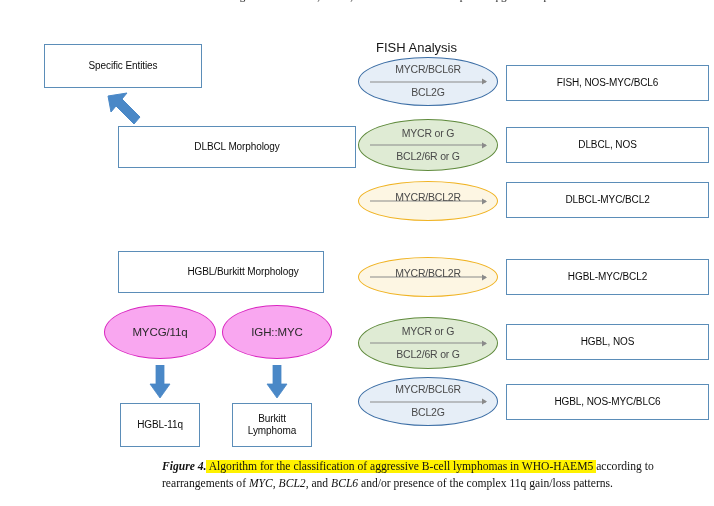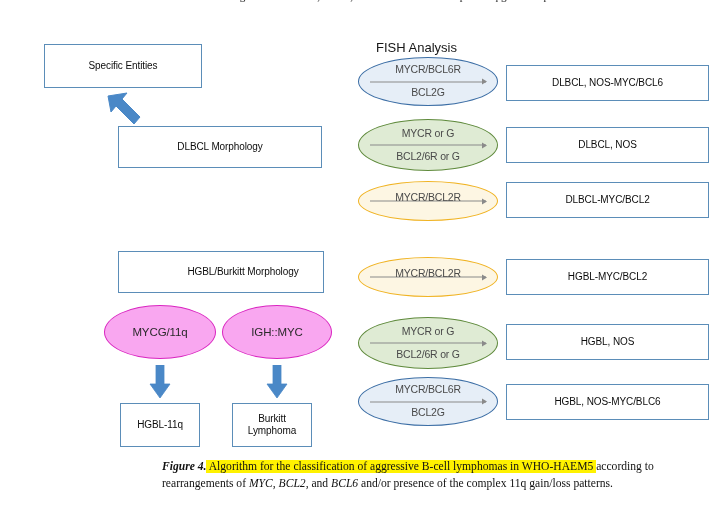--- a/index.html
+++ b/index.html
@@ -134,21 +134,21 @@
 </div>
 
 <div class="node" style="left:44px; top:44px; width:158px; height:44px;">
   <span>Specific Entities</span>
 </div>
 
 <svg class="arrow-svg" style="left:106px; top:90px;" width="40" height="40" viewBox="0 0 40 40">
   <polygon points="2,6 21,3 16,9 34,27 28,34 10,16 5,22" fill="#4a88c7" stroke="#4a88c7" stroke-width="1" stroke-linejoin="round"></polygon>
 </svg>
 
-<div class="node" style="left:118px; top:126px; width:204px; height:42px;">
+<div class="node" style="left:118px; top:126px; width:238px; height:42px;">
   <span>DLBCL Morphology</span>
 </div>
 
 <div class="node" style="left:118px; top:251px; width:206px; height:42px;padding-left:44px;">
   <span>HGBL/Burkitt Morphology</span>
 </div>
 
 <div class="ellipse pink" style="left:104px; top:305px; width:112px; height:54px;">
   <span class="ell-line">MYCG/11q</span>
 </div>
@@ -175,21 +175,21 @@
 </div>
 
 <div class="section-title" style="left:376px; top:24px;">FISH Analysis</div>
 
 <div class="ellipse blue" style="left:358px; top:57px; width:140px; height:49px;">
   <span class="ell-arrow"></span>
   <span class="ell-line top">MYCR/BCL6R</span>
   <span class="ell-line bot">BCL2G</span>
 </div>
 <div class="node" style="left:506px; top:65px; width:203px; height:36px;">
-  <span>DLBCL, NOS-MYC/BCL6</span>
+  <span>FISH, NOS-MYC/BCL6</span>
 </div>
 
 <div class="ellipse green" style="left:358px; top:119px; width:140px; height:52px;">
   <span class="ell-arrow"></span>
   <span class="ell-line top">MYCR or G</span>
   <span class="ell-line bot">BCL2/6R or G</span>
 </div>
 <div class="node" style="left:506px; top:127px; width:203px; height:36px;">
   <span>DLBCL, NOS</span>
 </div>

